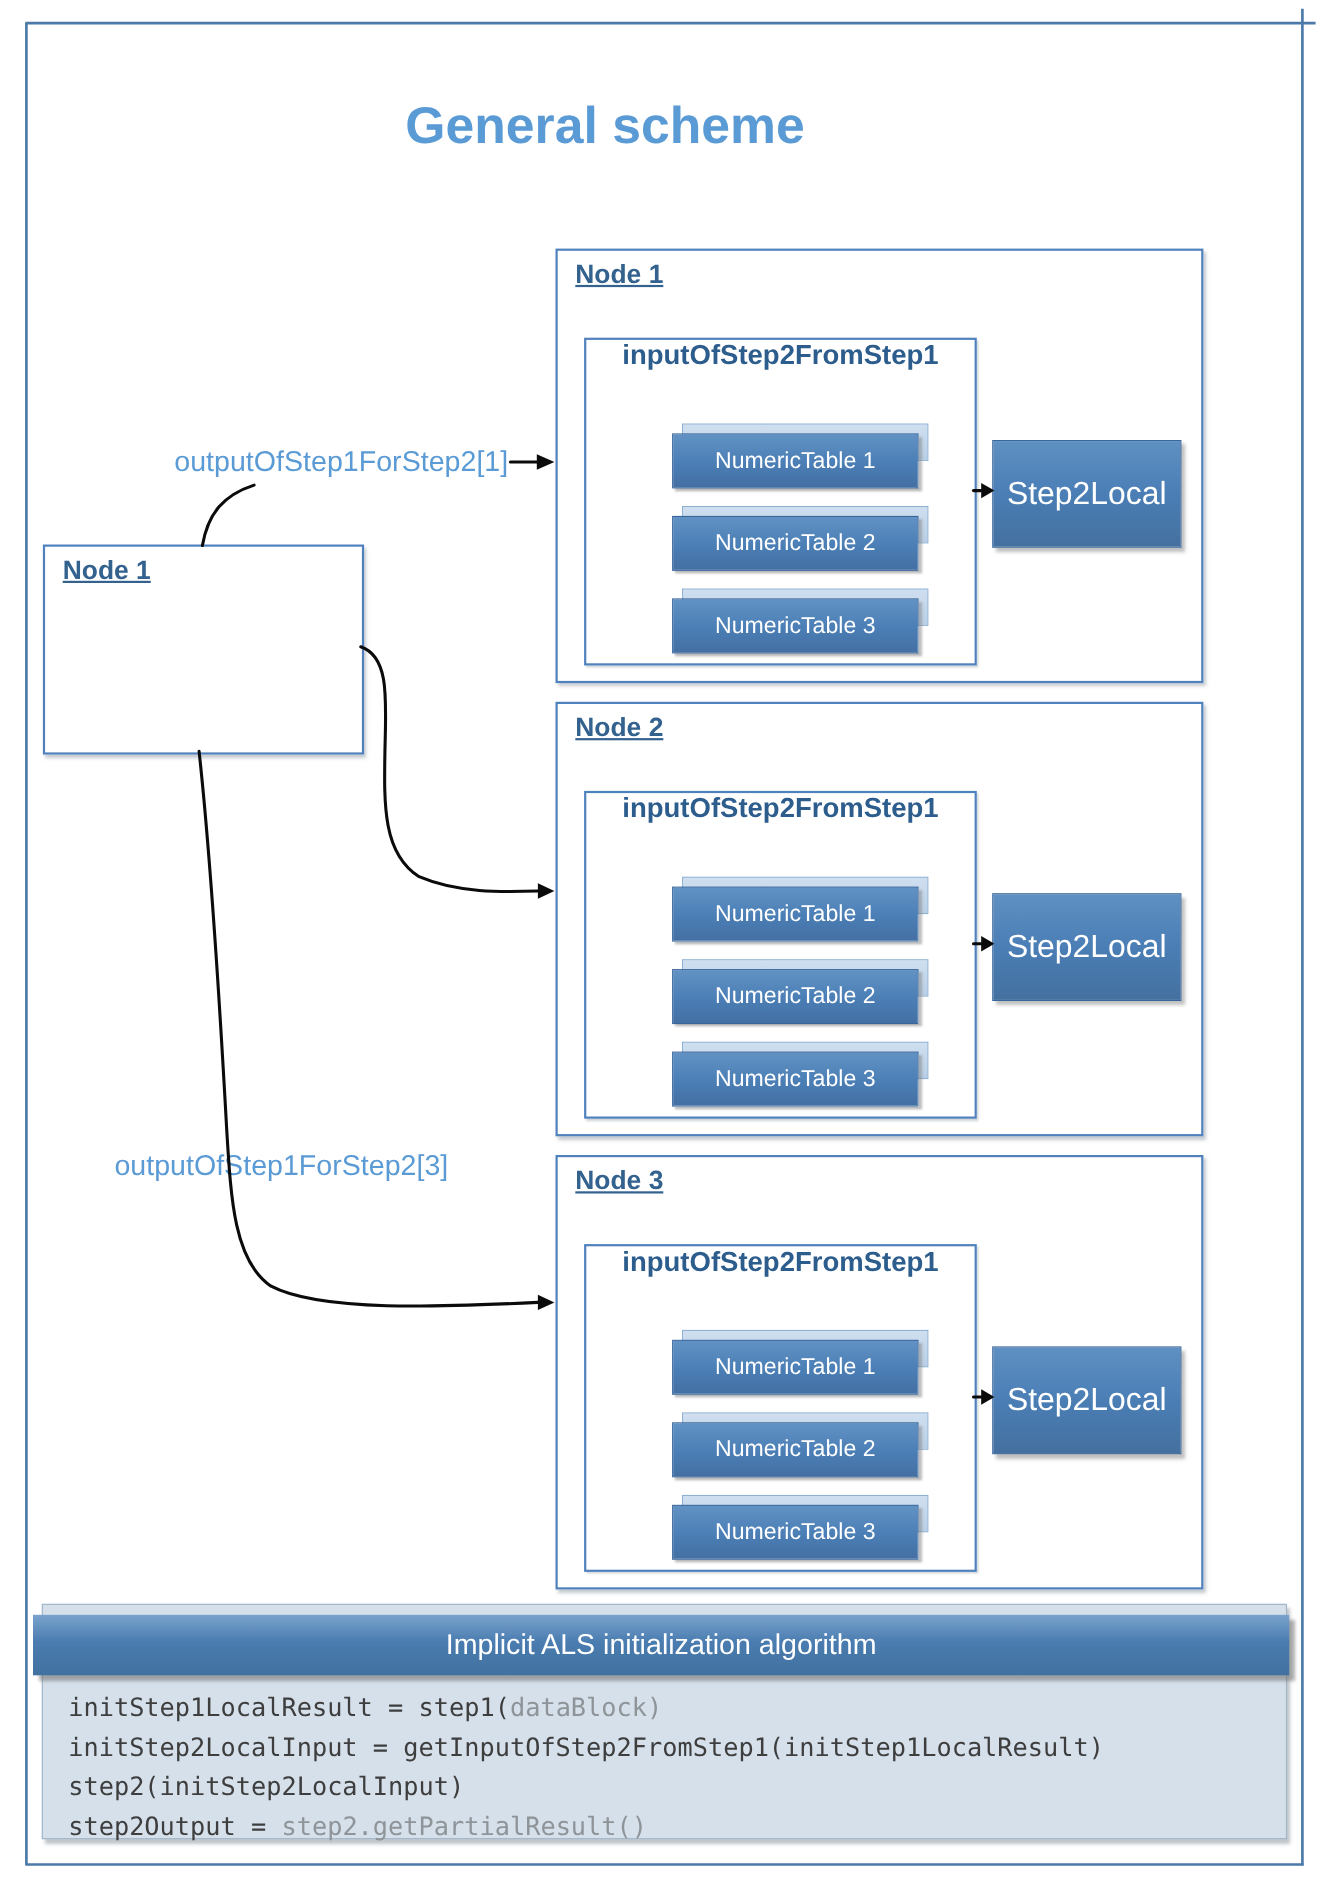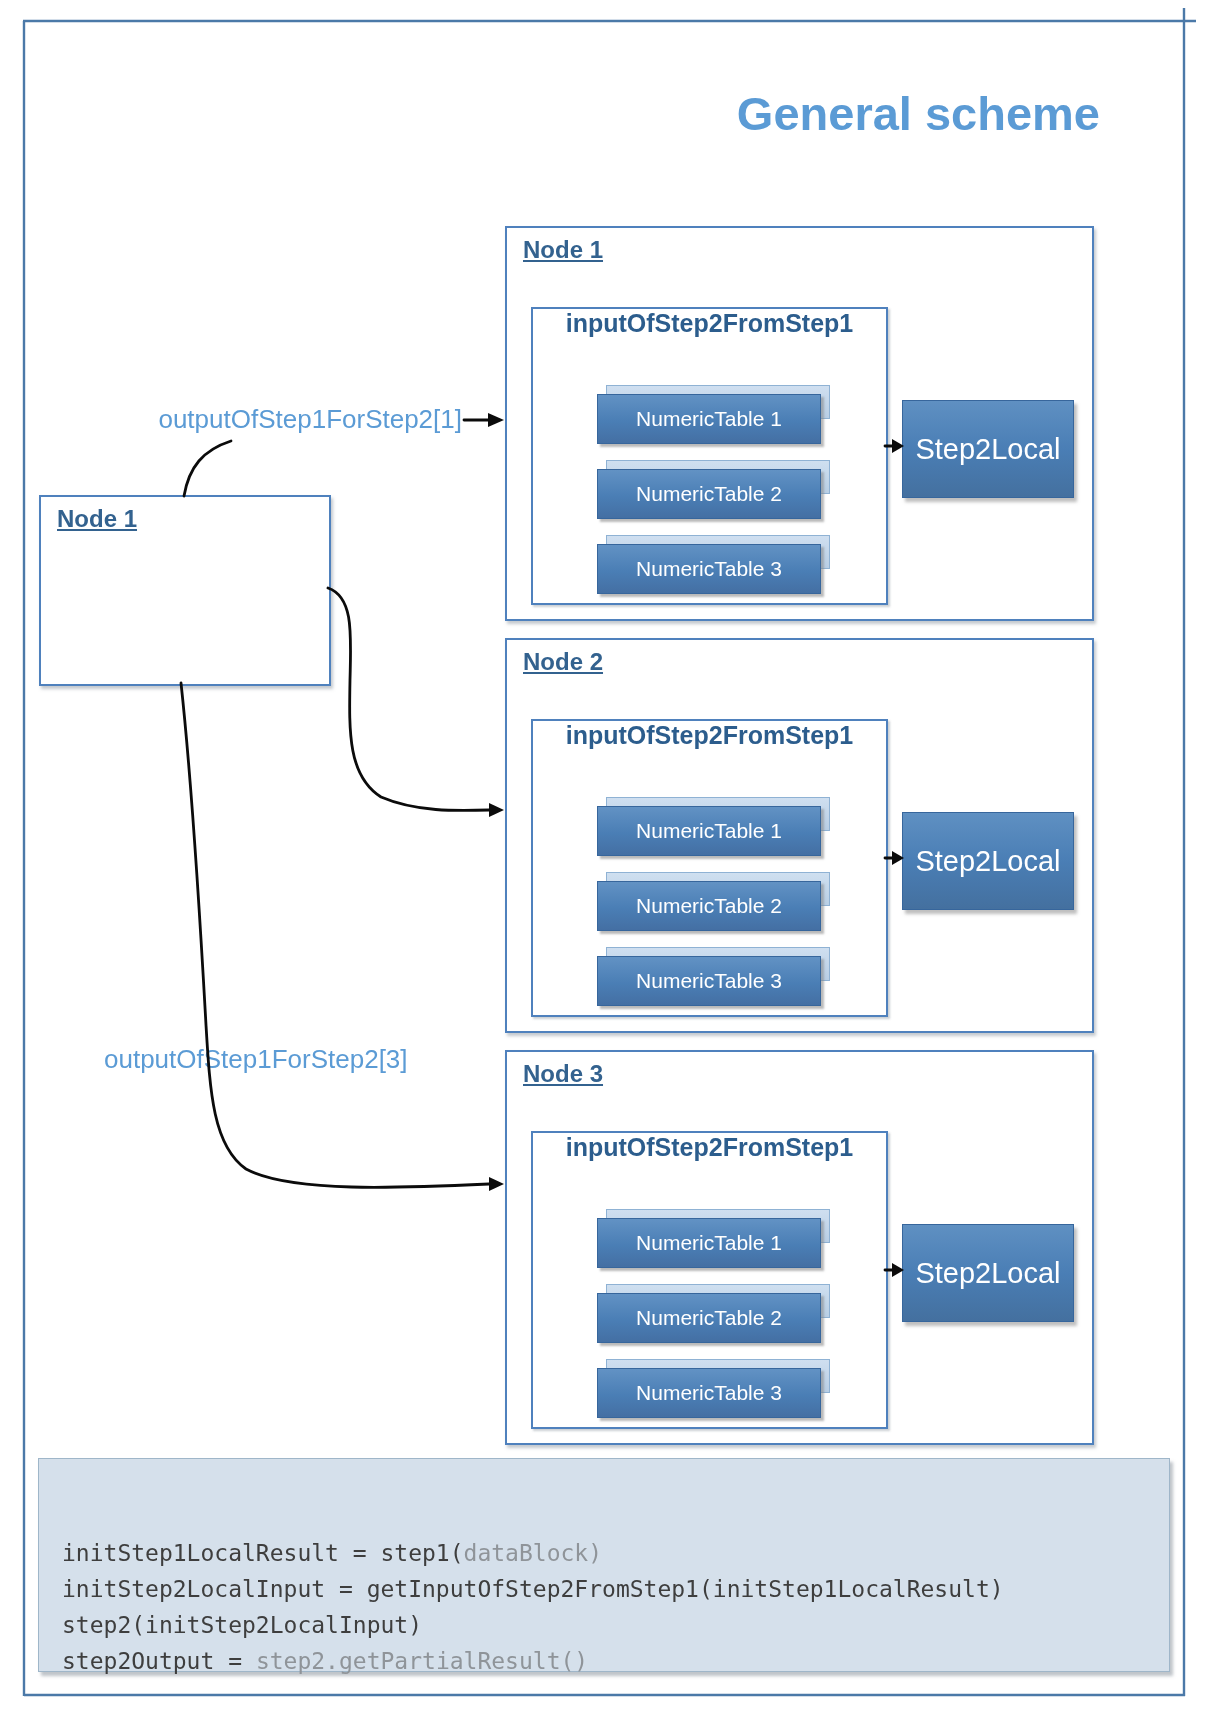--- a/index.html
+++ b/index.html
@@ -13,34 +13,34 @@
     --code-ink:#3e3e3e;
     --code-muted:#8f9499;
   }
   html,body{margin:0;padding:0;background:#ffffff;}
   .canvas{
     position:relative;width:1208px;height:1727px;background:#ffffff;overflow:hidden;
     font-family:"Liberation Sans",sans-serif;
   }
   .overlay{position:absolute;left:0;top:0;width:1208px;height:1727px;pointer-events:none;z-index:5;}
   .title{
-    position:absolute;left:0;top:86px;width:1100px;margin:0;text-align:right;
+    position:absolute;left:0;top:86px;width:1100px;margin:0;text-align:center;
     font-size:47px;font-weight:700;color:var(--label-blue);letter-spacing:0px;z-index:2;
   }
   .outer-box{
     position:absolute;background:#ffffff;border:2px solid var(--border-blue);
     box-shadow:2px 3px 3px rgba(140,150,160,0.5);z-index:1;
   }
   .node-title{position:absolute;left:16px;top:8px;font-size:24px;font-weight:600;color:var(--dark-text);text-decoration:underline;}
   .inner-box{
     position:absolute;left:24px;top:79px;width:353px;height:294px;background:#ffffff;
     border:2px solid var(--border-blue);box-shadow:2px 2px 2px rgba(140,150,160,0.45);
   }
   .inner-label{position:absolute;left:0;top:0;width:100%;text-align:center;font-size:25px;font-weight:600;color:#2c5d8d;}
-  .nt-wrap{position:absolute;left:64px;width:224px;height:50px;}
+  .nt-wrap{position:absolute;left:78px;width:224px;height:50px;}
   .nt-back{
     position:absolute;left:9px;top:-9px;width:222px;height:32px;
     background:linear-gradient(180deg,#cfdff0,var(--sheet));border:1px solid #8fb2d4;
   }
   .nt-main{
     position:absolute;left:0;top:0;width:222px;height:48px;
     background:linear-gradient(180deg,#6292c4 0%,#4a7eb5 55%,#446fa3 100%);
     border:1px solid #37669c;box-shadow:3px 3px 2px rgba(130,130,130,0.55);
     display:flex;align-items:center;justify-content:center;color:#ffffff;font-size:21px;
   }
@@ -169,15 +169,18 @@
         <div class="nt-back"></div>
         <div class="nt-main">NumericTable 3</div>
       </div>
     </div>
     <div class="step-box step2">
       <span>Step2Local</span>
     </div>
   </div>
 
   <div class="algo-panel"></div>
+  <div class="algo-bar">
+    <span>Implicit ALS initialization algorithm</span>
+  </div>
   <div class="code" id="code-block"><div class="code-line"><span>initStep1LocalResult = step1(</span><span class="muted">dataBlock)</span></div><div class="code-line"><span>initStep2LocalInput = getInputOfStep2FromStep1(initStep1LocalResult)</span></div><div class="code-line"><span>step2(initStep2LocalInput)</span></div><div class="code-line"><span>step2Output = </span><span class="muted">step2.getPartialResult()</span></div></div>
 
 </div>
 
 </body></html>

